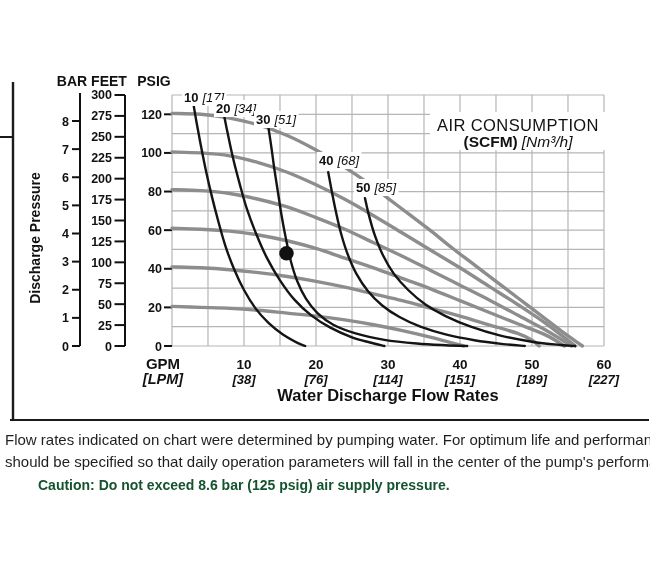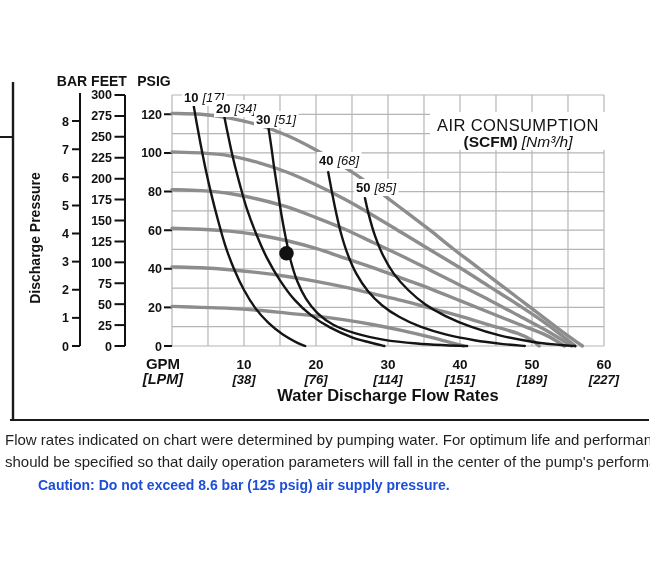--- a/index.html
+++ b/index.html
@@ -1,32 +1,32 @@
 <!DOCTYPE html>
 <html><head>
 <meta charset="utf-8">
 <style>
   html,body{margin:0;padding:0;background:#fff;}
   #stage{position:relative;width:650px;height:563px;background:#fff;overflow:hidden;
-         font-family:"Liberation Sans", sans-serif;border-radius:14px;}
+         font-family:"Liberation Sans", sans-serif;}
   svg text{fill:#111;}
   .hdr{font-size:14px;font-weight:bold;}
   .scale-num{font-size:12.5px;font-weight:bold;}
   .gpm-num{font-size:13.5px;font-weight:bold;}
   .lpm-num{font-size:13px;font-weight:bold;font-style:italic;}
   .unit-big{font-size:15px;font-weight:bold;}
   .unit-big-i{font-size:14.5px;font-weight:bold;font-style:italic;}
   .xtitle{font-size:16.5px;font-weight:bold;}
   .airtitle1{font-size:16.5px;letter-spacing:.4px;}
   .airtitle2b{font-size:15.5px;font-weight:bold;}
   .airtitle2i{font-size:15.5px;font-style:italic;}
   .dp-label{font-size:14px;font-weight:bold;}
   .cap{position:absolute;left:5px;width:900px;white-space:nowrap;overflow:hidden;
        font-size:15px;color:#1f1f1f;}
-  .caution{position:absolute;font-size:14px;font-weight:bold;color:#1d4ed8;white-space:nowrap;}
+  .caution{position:absolute;font-size:14px;font-weight:bold;color:#14532d;white-space:nowrap;}
 </style>
 </head>
 <body>
 
 <div id="stage">
   <svg id="chart-svg" width="650" height="428" viewBox="0 0 650 428">
 
     <line x1="13" y1="82" x2="13" y2="420" stroke="#1a1a1a" stroke-width="2.4"></line>
     <line x1="0" y1="137" x2="13" y2="137" stroke="#1a1a1a" stroke-width="2"></line>
     <line x1="10" y1="420" x2="649" y2="420" stroke="#1a1a1a" stroke-width="2.2"></line>

